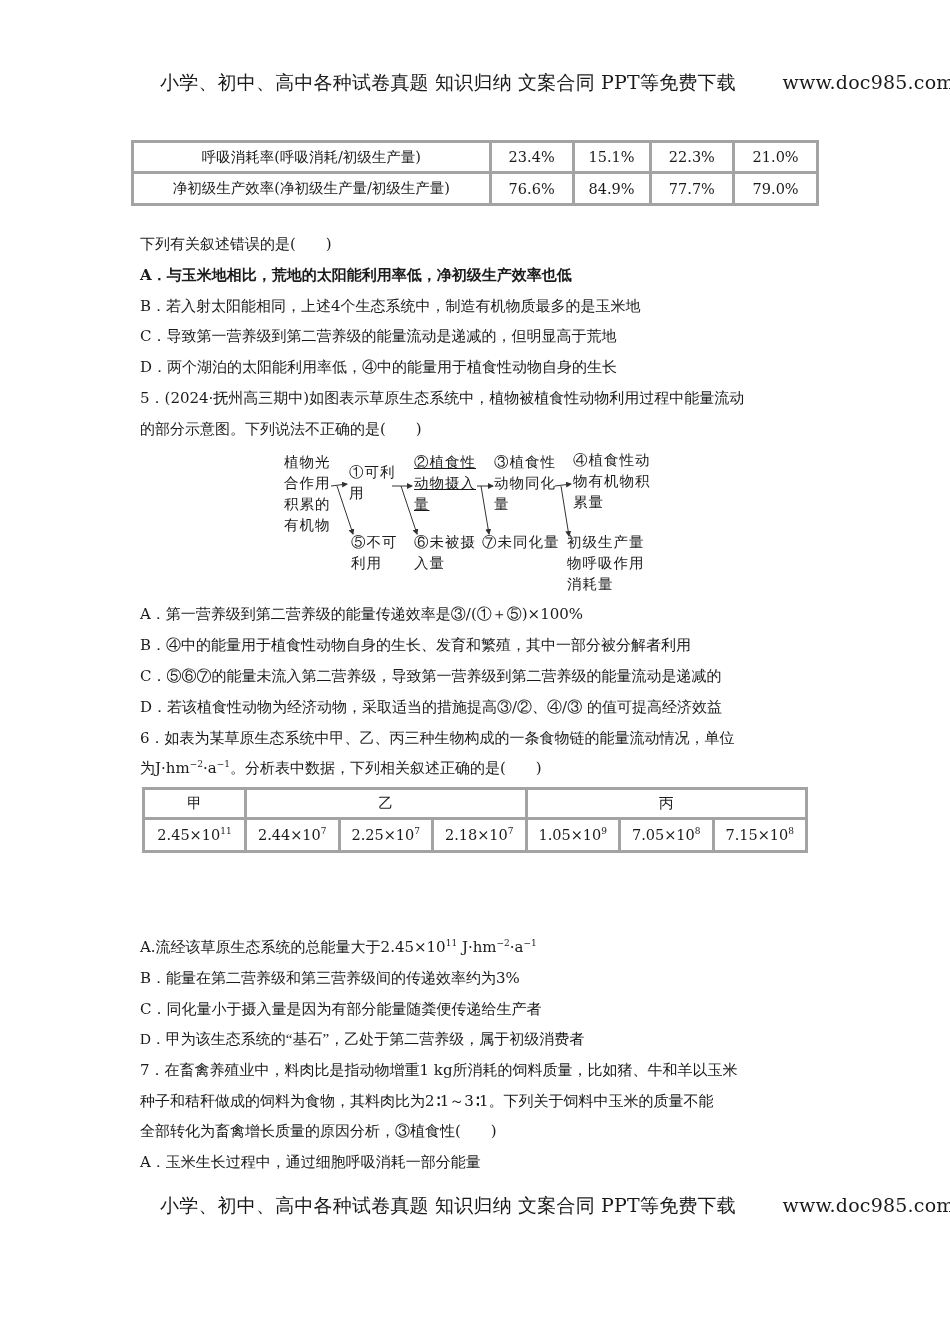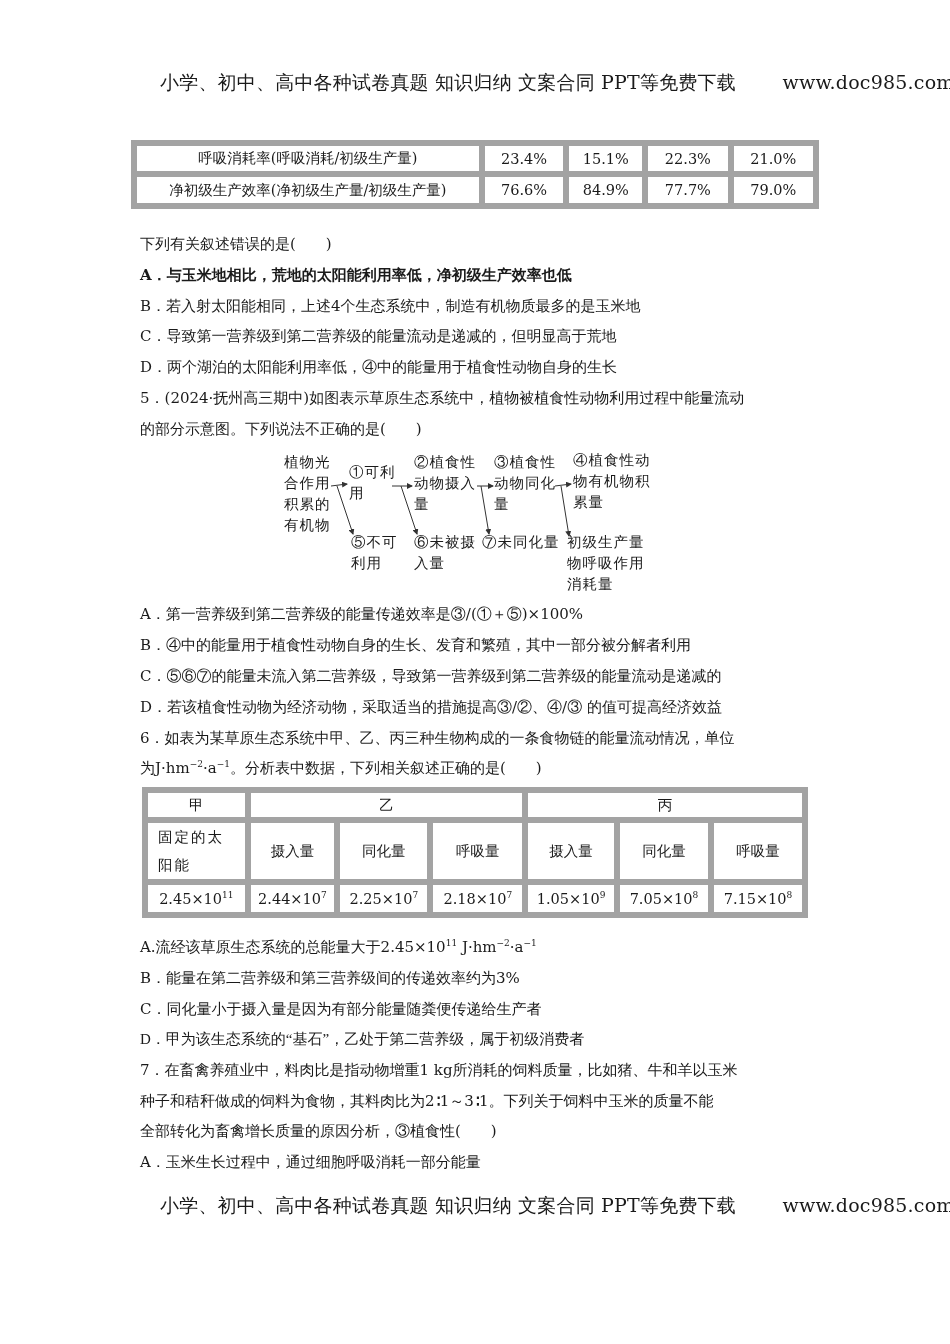--- a/index.html
+++ b/index.html
@@ -2,21 +2,21 @@
 <html><head>
 <meta charset="utf-8">
 <style>
   html, body { margin: 0; padding: 0; background: #ffffff; }
   body { width: 950px; height: 1344px; position: relative; overflow: hidden;
          font-family: "DejaVu Serif", "Liberation Serif", serif; color: #1a1a1a; }
   .abs { position: absolute; white-space: nowrap; }
   .hdr { font-size: 19px; letter-spacing: 0.2px; text-align: right; }
   .line { font-size: 15px; line-height: 20px; }
   table.t { position: absolute; border-collapse: collapse; font-size: 14.5px; }
-  table.t td { border: 6px solid #a3a3a3; text-align: center; padding: 0; }
+  table.t td { border: 3px solid #a3a3a3; text-align: center; padding: 0; }
   sup { font-size: 9px; vertical-align: super; line-height: 0; }
   .diagram { position: absolute; left: 271px; top: 444px; width: 400px; height: 160px; }
   .dtext { position: absolute; font-size: 14.5px; line-height: 21px; white-space: nowrap; letter-spacing: 1px; }
 </style>
 </head>
 <body>
 
 <div class="abs hdr" style="left:160px; top:70px;">
   <span>小学、初中、高中各种试卷真题  知识归纳  文案合同  PPT等免费下载</span>
   <span style="display:inline-block; width:34px;"></span>
@@ -84,21 +84,21 @@
     <div>有机物</div>
   </div>
   <div class="dtext" style="left:78px; top:18px;">
     <div>①可利</div>
     <div>用</div>
   </div>
   <div class="dtext" style="left:80px; top:88px;">
     <div>⑤不可</div>
     <div>利用</div>
   </div>
-  <div class="dtext" style="left:143px; top:8px;">
+  <div class="dtext" style="left:143px; top:8px;text-decoration:underline;">
     <div>②植食性</div>
     <div>动物摄入</div>
     <div>量</div>
   </div>
   <div class="dtext" style="left:143px; top:88px;">
     <div>⑥未被摄</div>
     <div>入量</div>
   </div>
   <div class="dtext" style="left:223px; top:8px;">
     <div>③植食性</div>
@@ -130,31 +130,20 @@
   <span>为J·hm</span><sup>−2</sup><span>·a</span><sup>−1</sup><span>。分析表中数据，下列相关叙述正确的是(　　)</span>
 </div>
 
 <table class="t" style="left:142px; top:787px; width:666px;">
   <tbody>
       <tr style="height:30px;">
     <td style="width:99px;">甲</td>
     <td colspan="3">乙</td>
     <td colspan="3">丙</td>
   </tr>
-  <tr style="height:56px;">
-    <td style="text-align:left; padding-left:10px; line-height:28px; letter-spacing:2px; white-space:normal;">
-          <span style="display:block; width:80px;">固定的太阳能</span>
-        </td>
-    <td style="width:89px;">摄入量</td>
-    <td style="width:94px;">同化量</td>
-    <td style="width:96px;">呼吸量</td>
-    <td style="width:92px;">摄入量</td>
-    <td style="width:95px;">同化量</td>
-    <td style="width:95px;">呼吸量</td>
-  </tr>
   <tr style="height:33px;">
     <td><span>2.45×10</span><sup>11</sup></td>
     <td><span>2.44×10</span><sup>7</sup></td>
     <td><span>2.25×10</span><sup>7</sup></td>
     <td><span>2.18×10</span><sup>7</sup></td>
     <td><span>1.05×10</span><sup>9</sup></td>
     <td><span>7.05×10</span><sup>8</sup></td>
     <td><span>7.15×10</span><sup>8</sup></td>
   </tr>
 </tbody>

